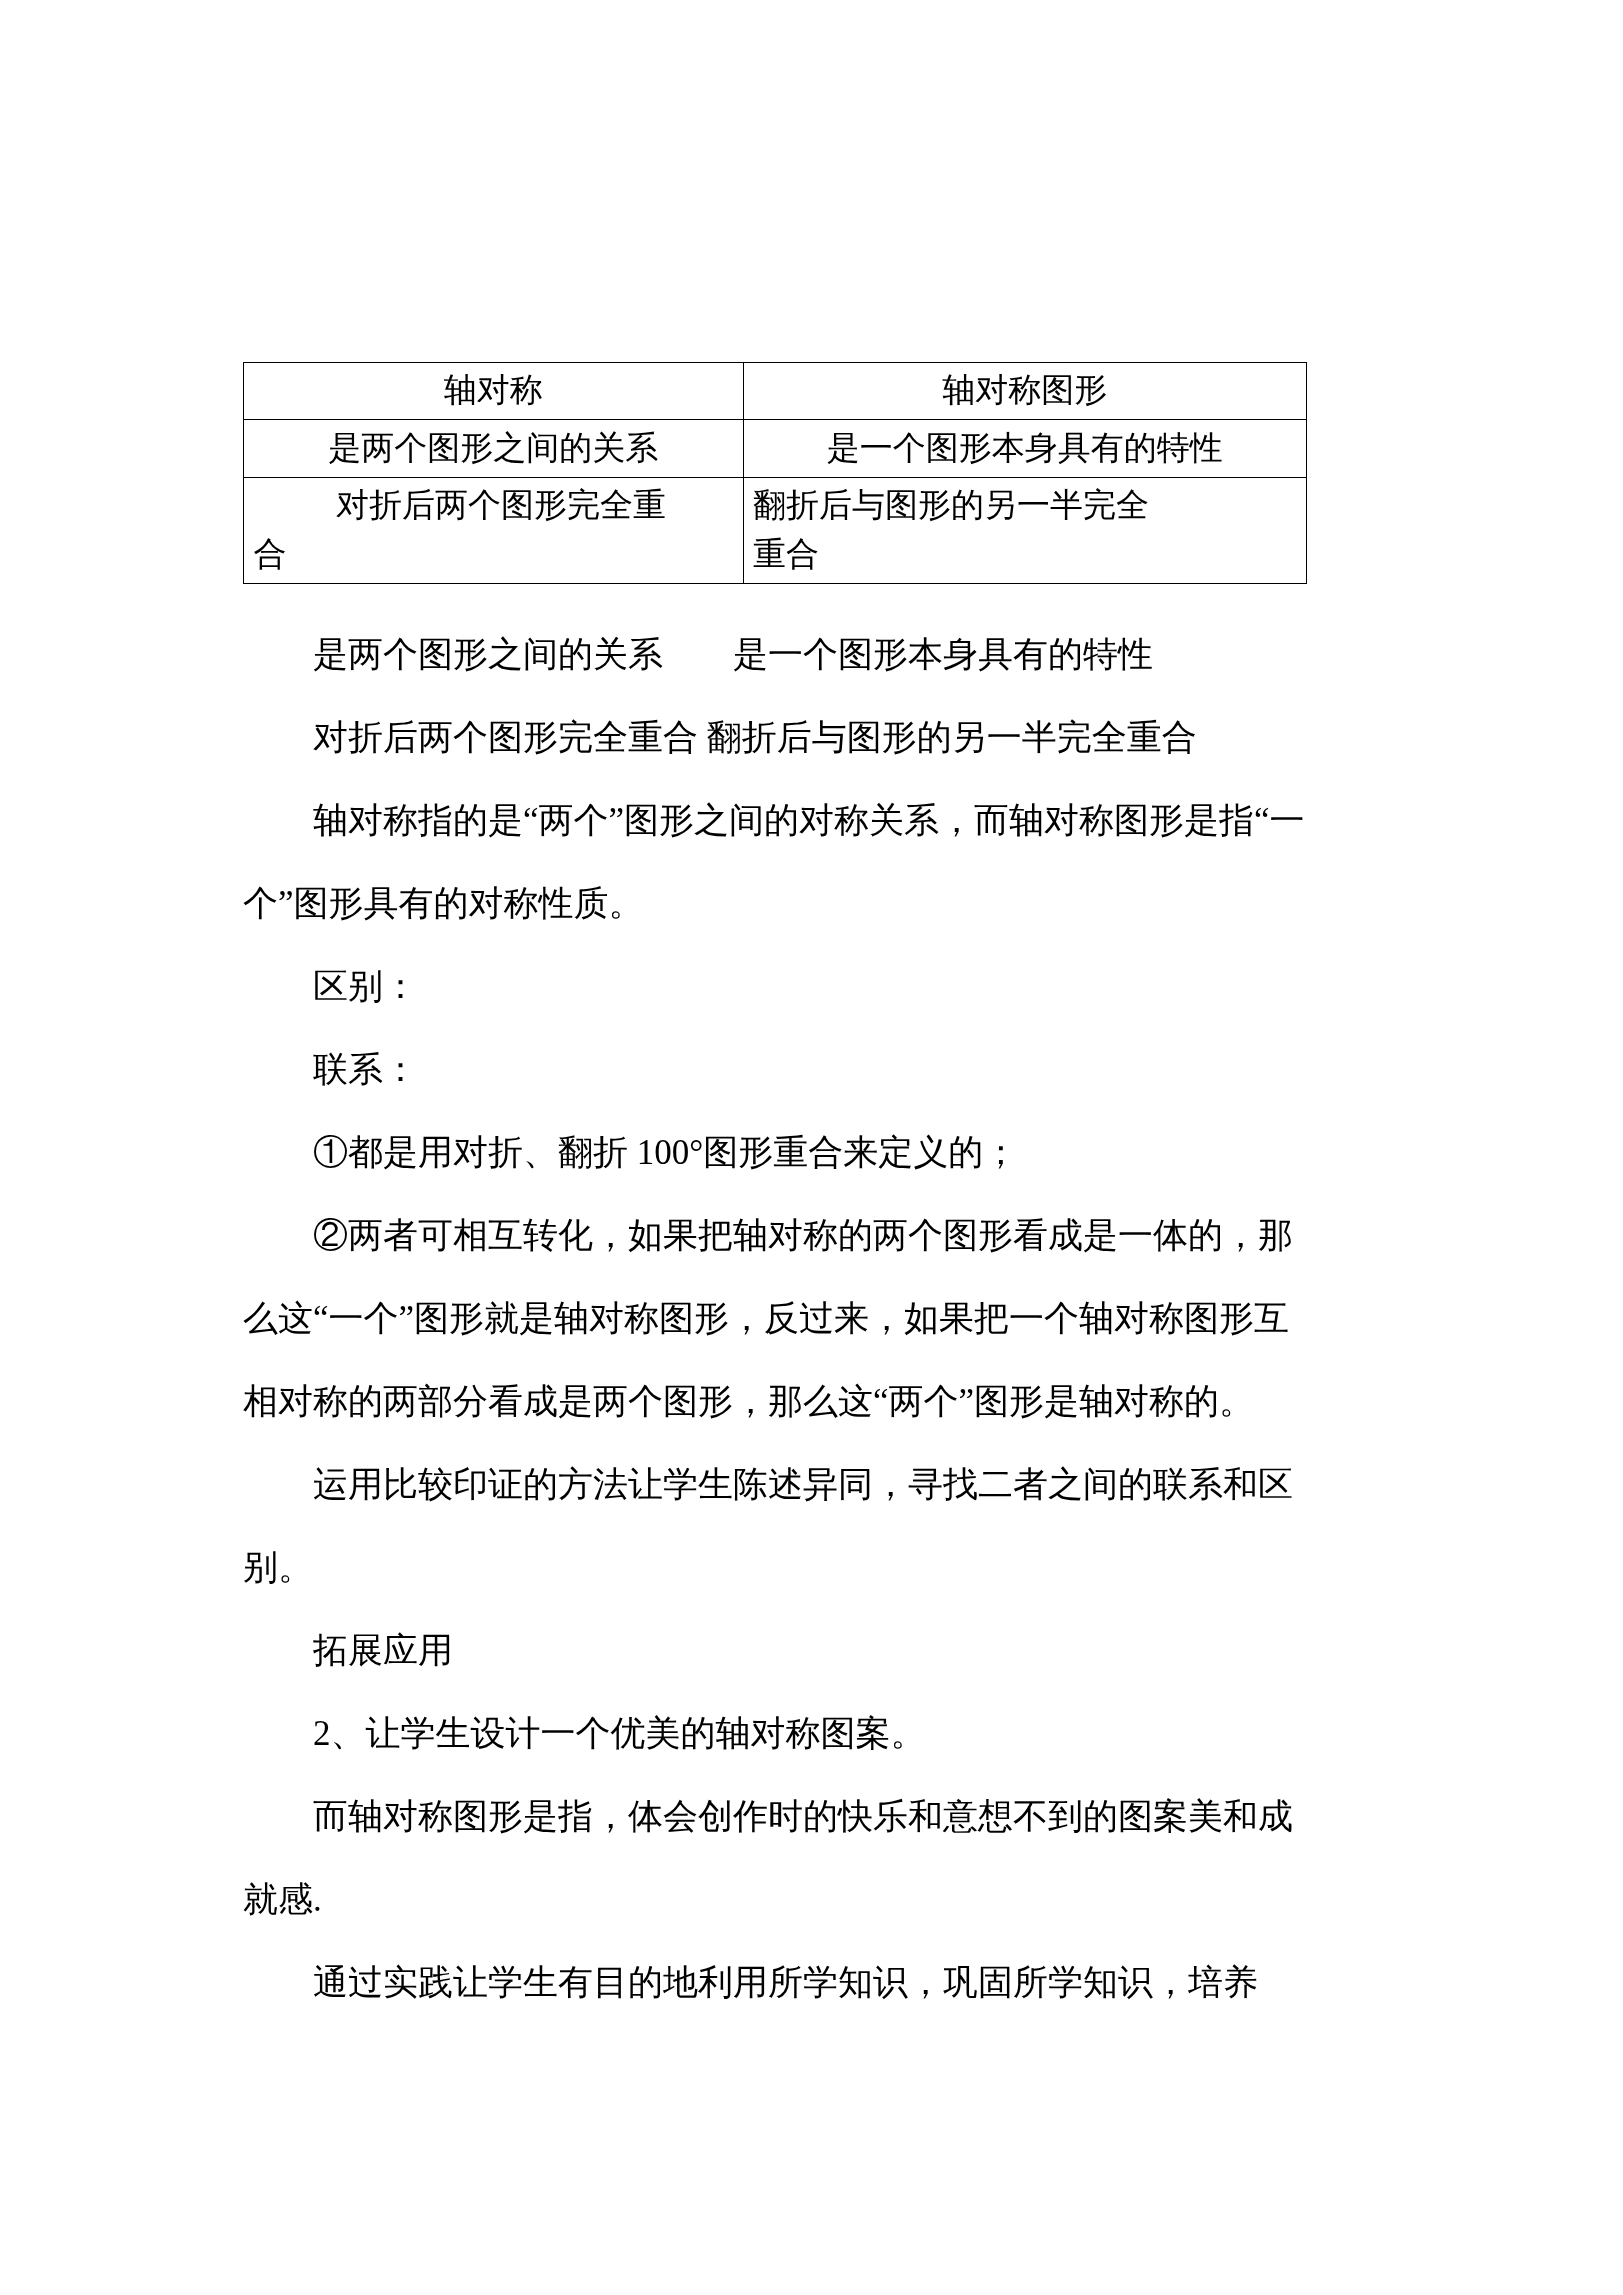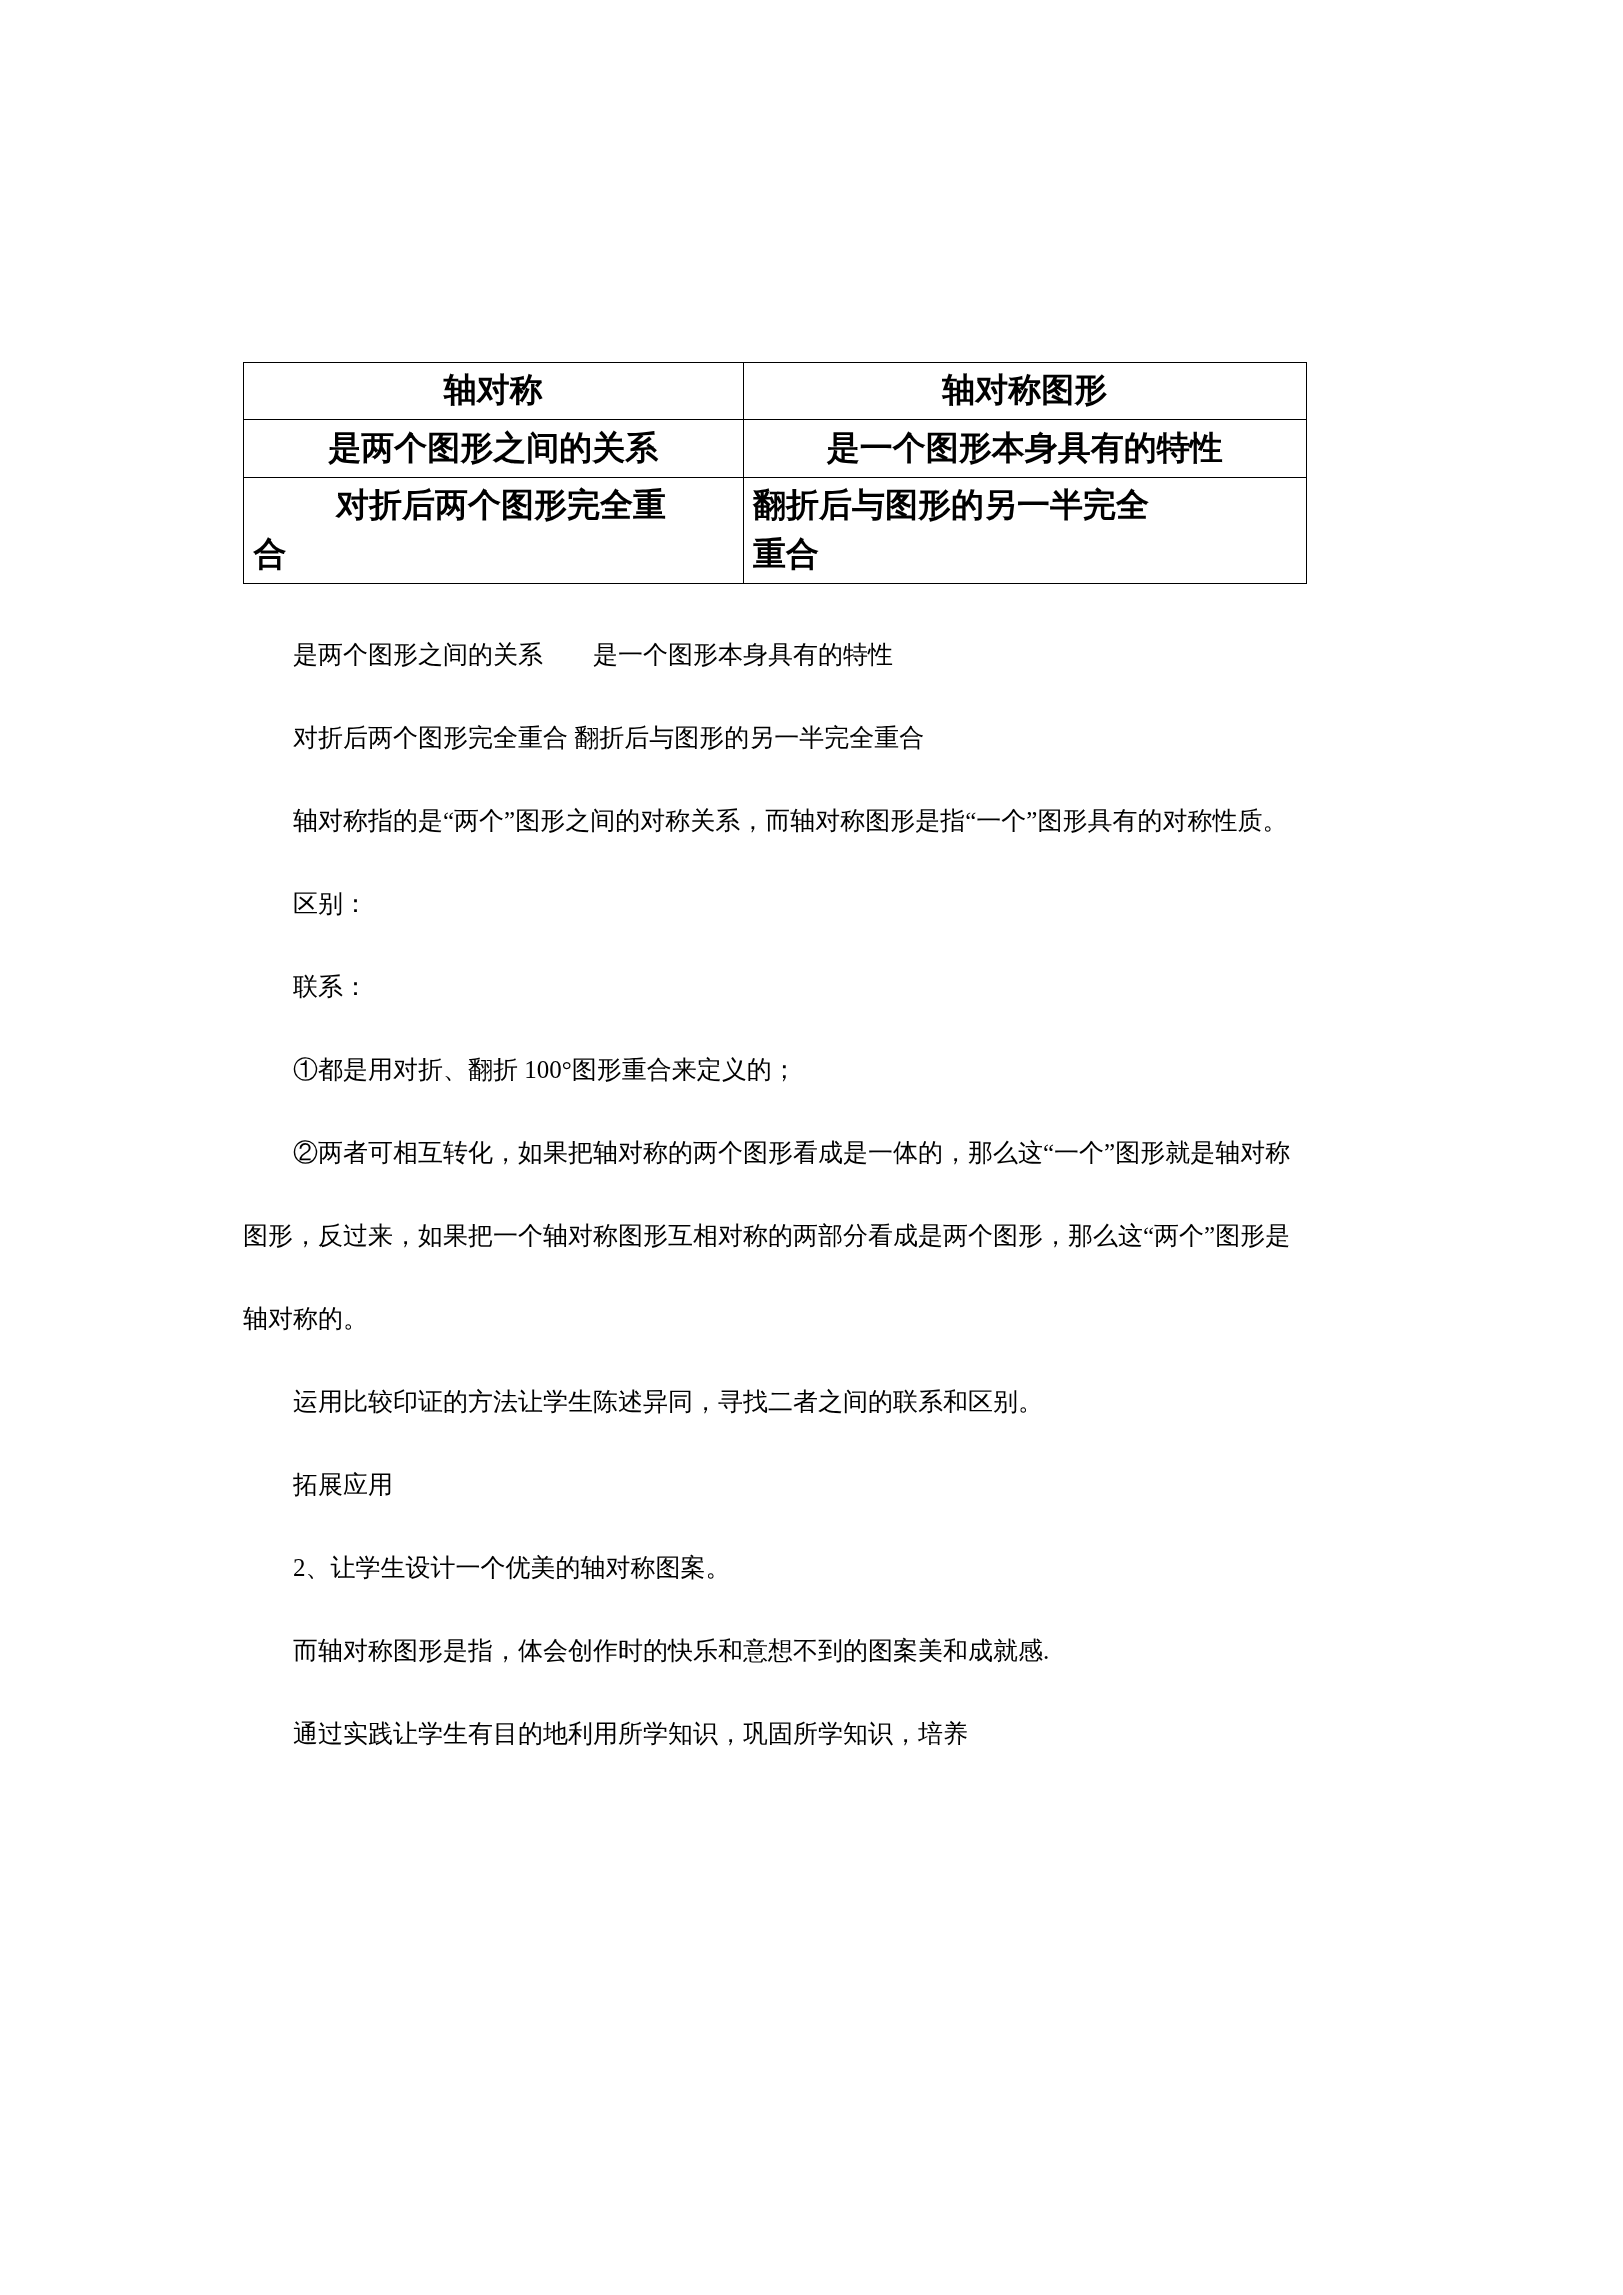--- a/index.html
+++ b/index.html
@@ -23,21 +23,21 @@
     width: 1064px;
   }
   table.cmp {
     width: 100%;
     border-collapse: collapse;
     table-layout: fixed;
   }
   table.cmp td {
     border: 1.4px solid #000000;
     font-size: 33px;
-    font-weight: bold;
+    font-weight: normal;
     line-height: 1.5;
     padding: 3.4px 9.5px;
     vertical-align: top;
     word-break: break-all;
   }
   td.cell-center {
     text-align: center;
   }
   td.cell-left-indent {
     text-align: left;
@@ -46,21 +46,21 @@
   }
   td.cell-left {
     text-align: left;
     white-space: pre-line;
   }
   .doc-body {
     margin-top: 29px;
   }
   .doc-body p {
     margin: 0;
-    font-size: 25px;
+    font-size: 35px;
     line-height: 83px;
     text-indent: 2em;
     text-align: left;
     word-break: break-all;
   }
 </style>
 </head>
 <body>
 
 <div class="page">

